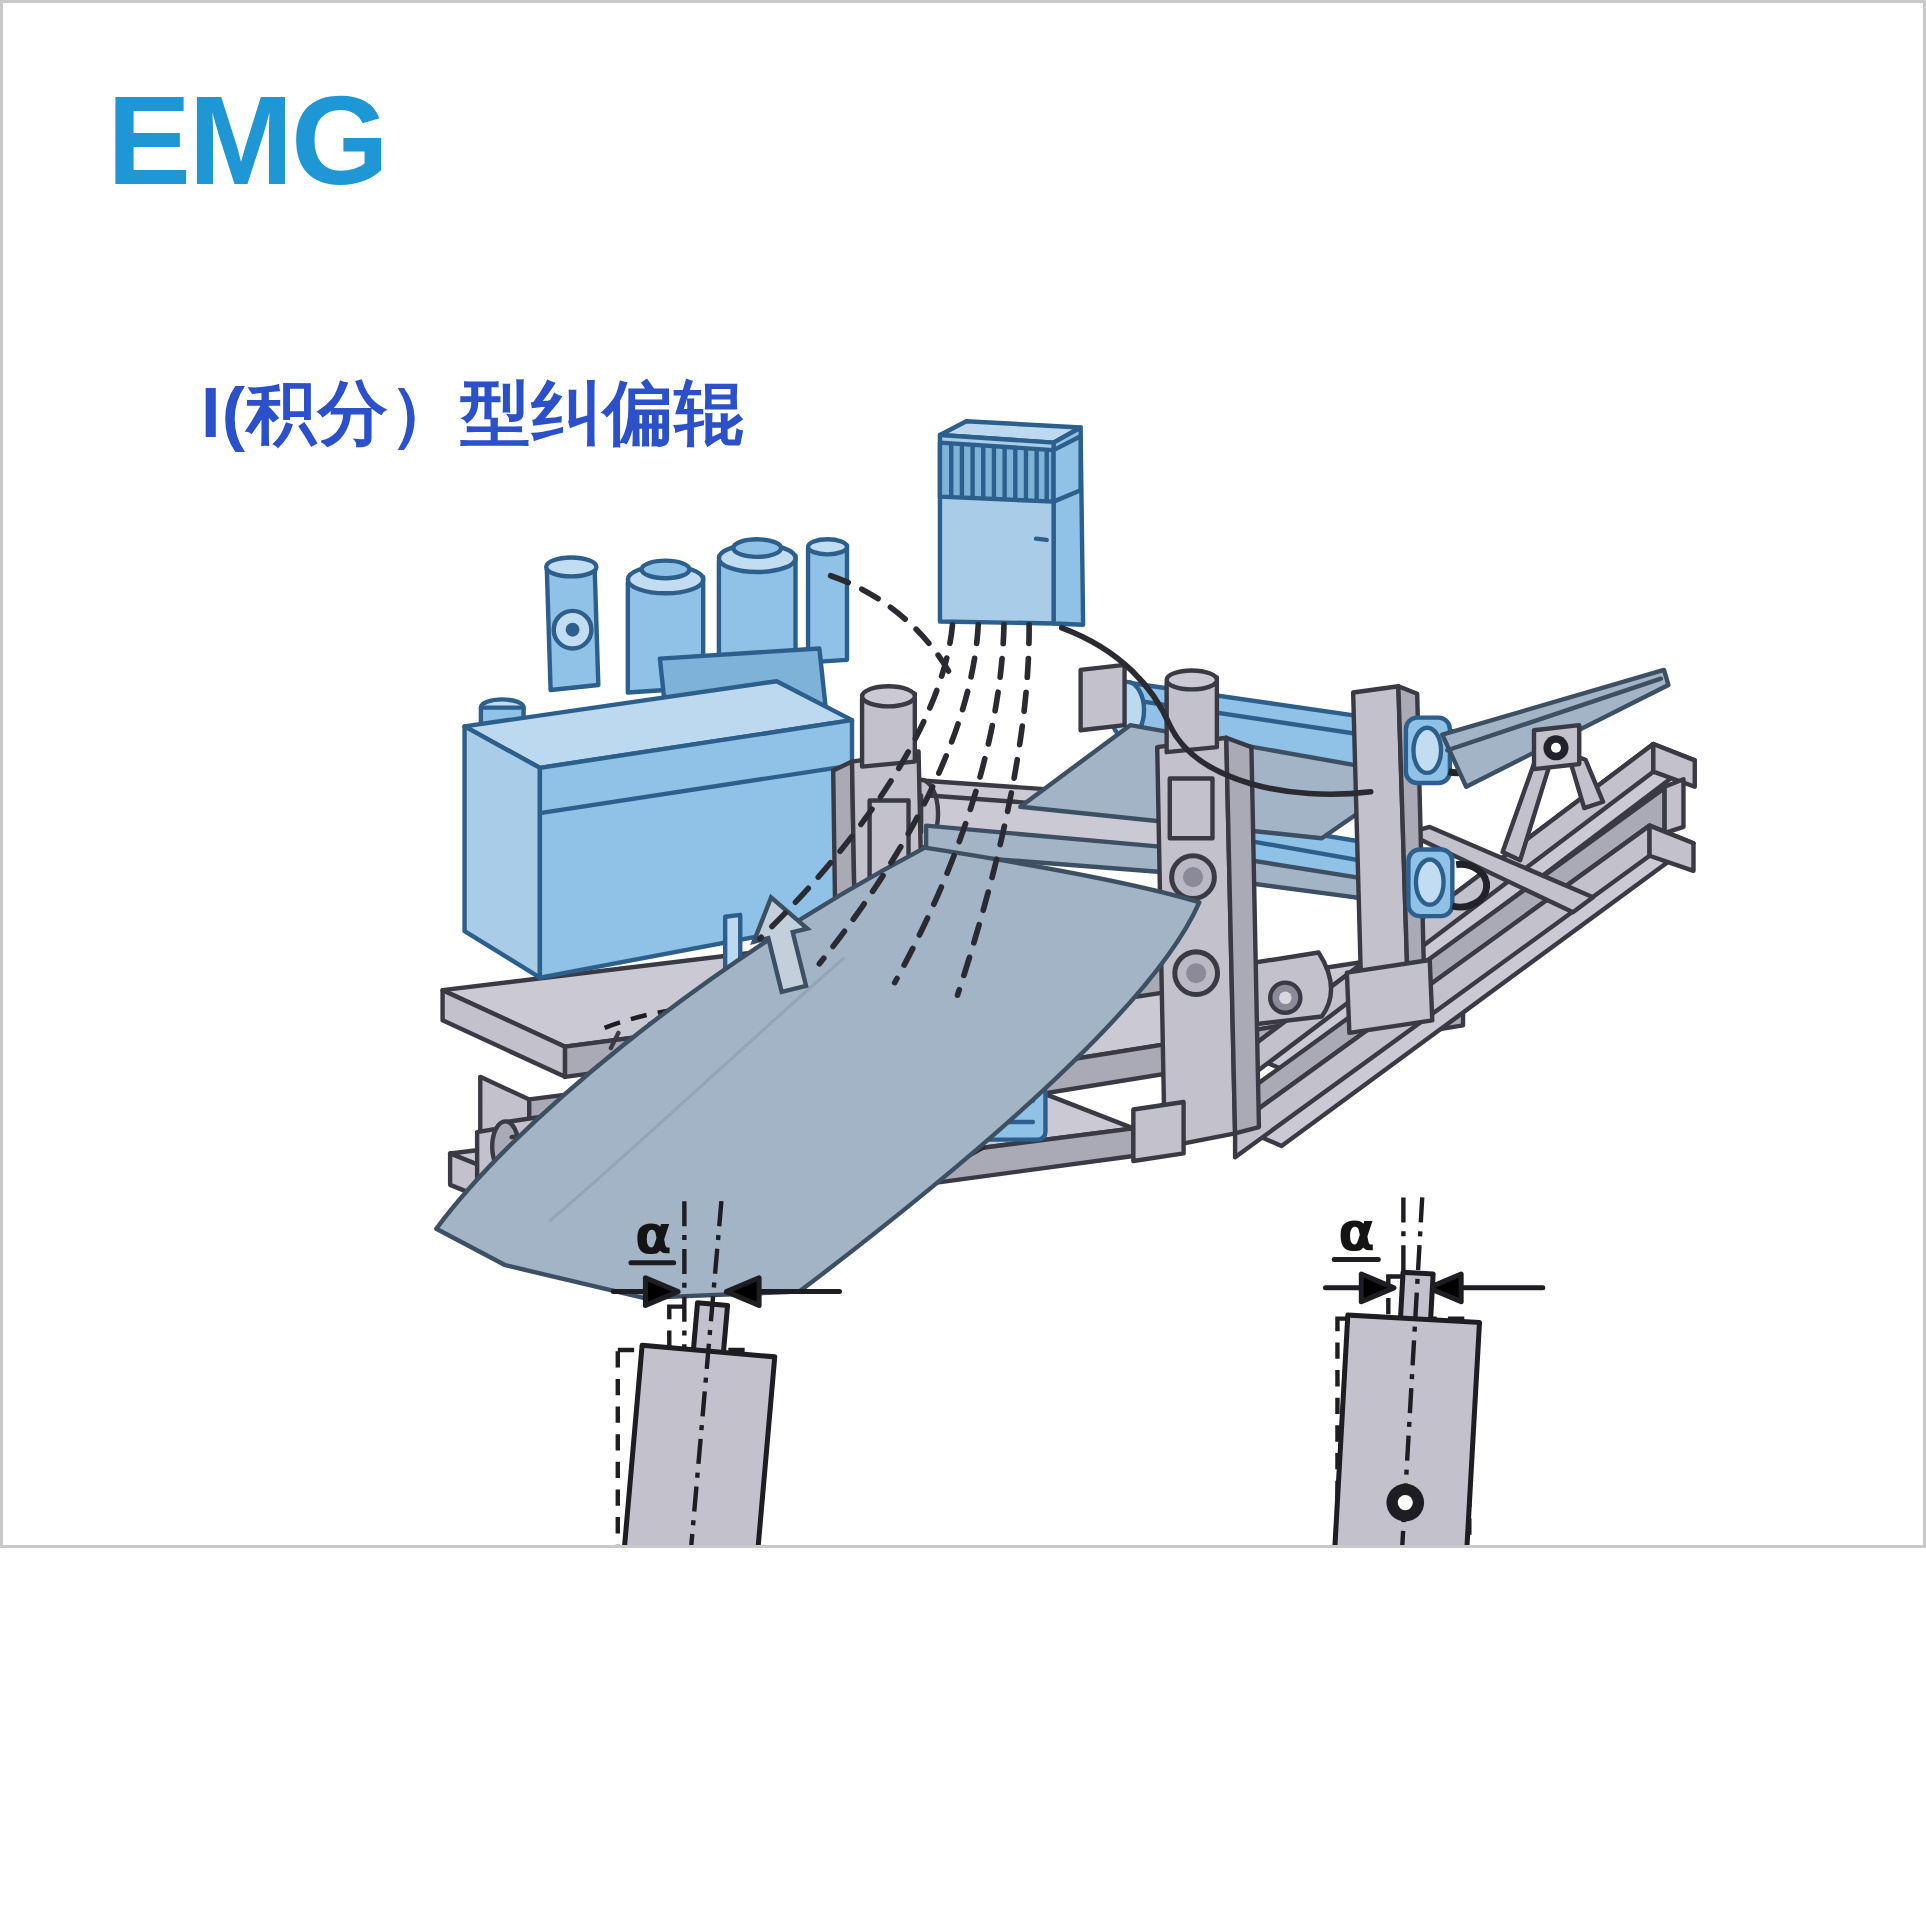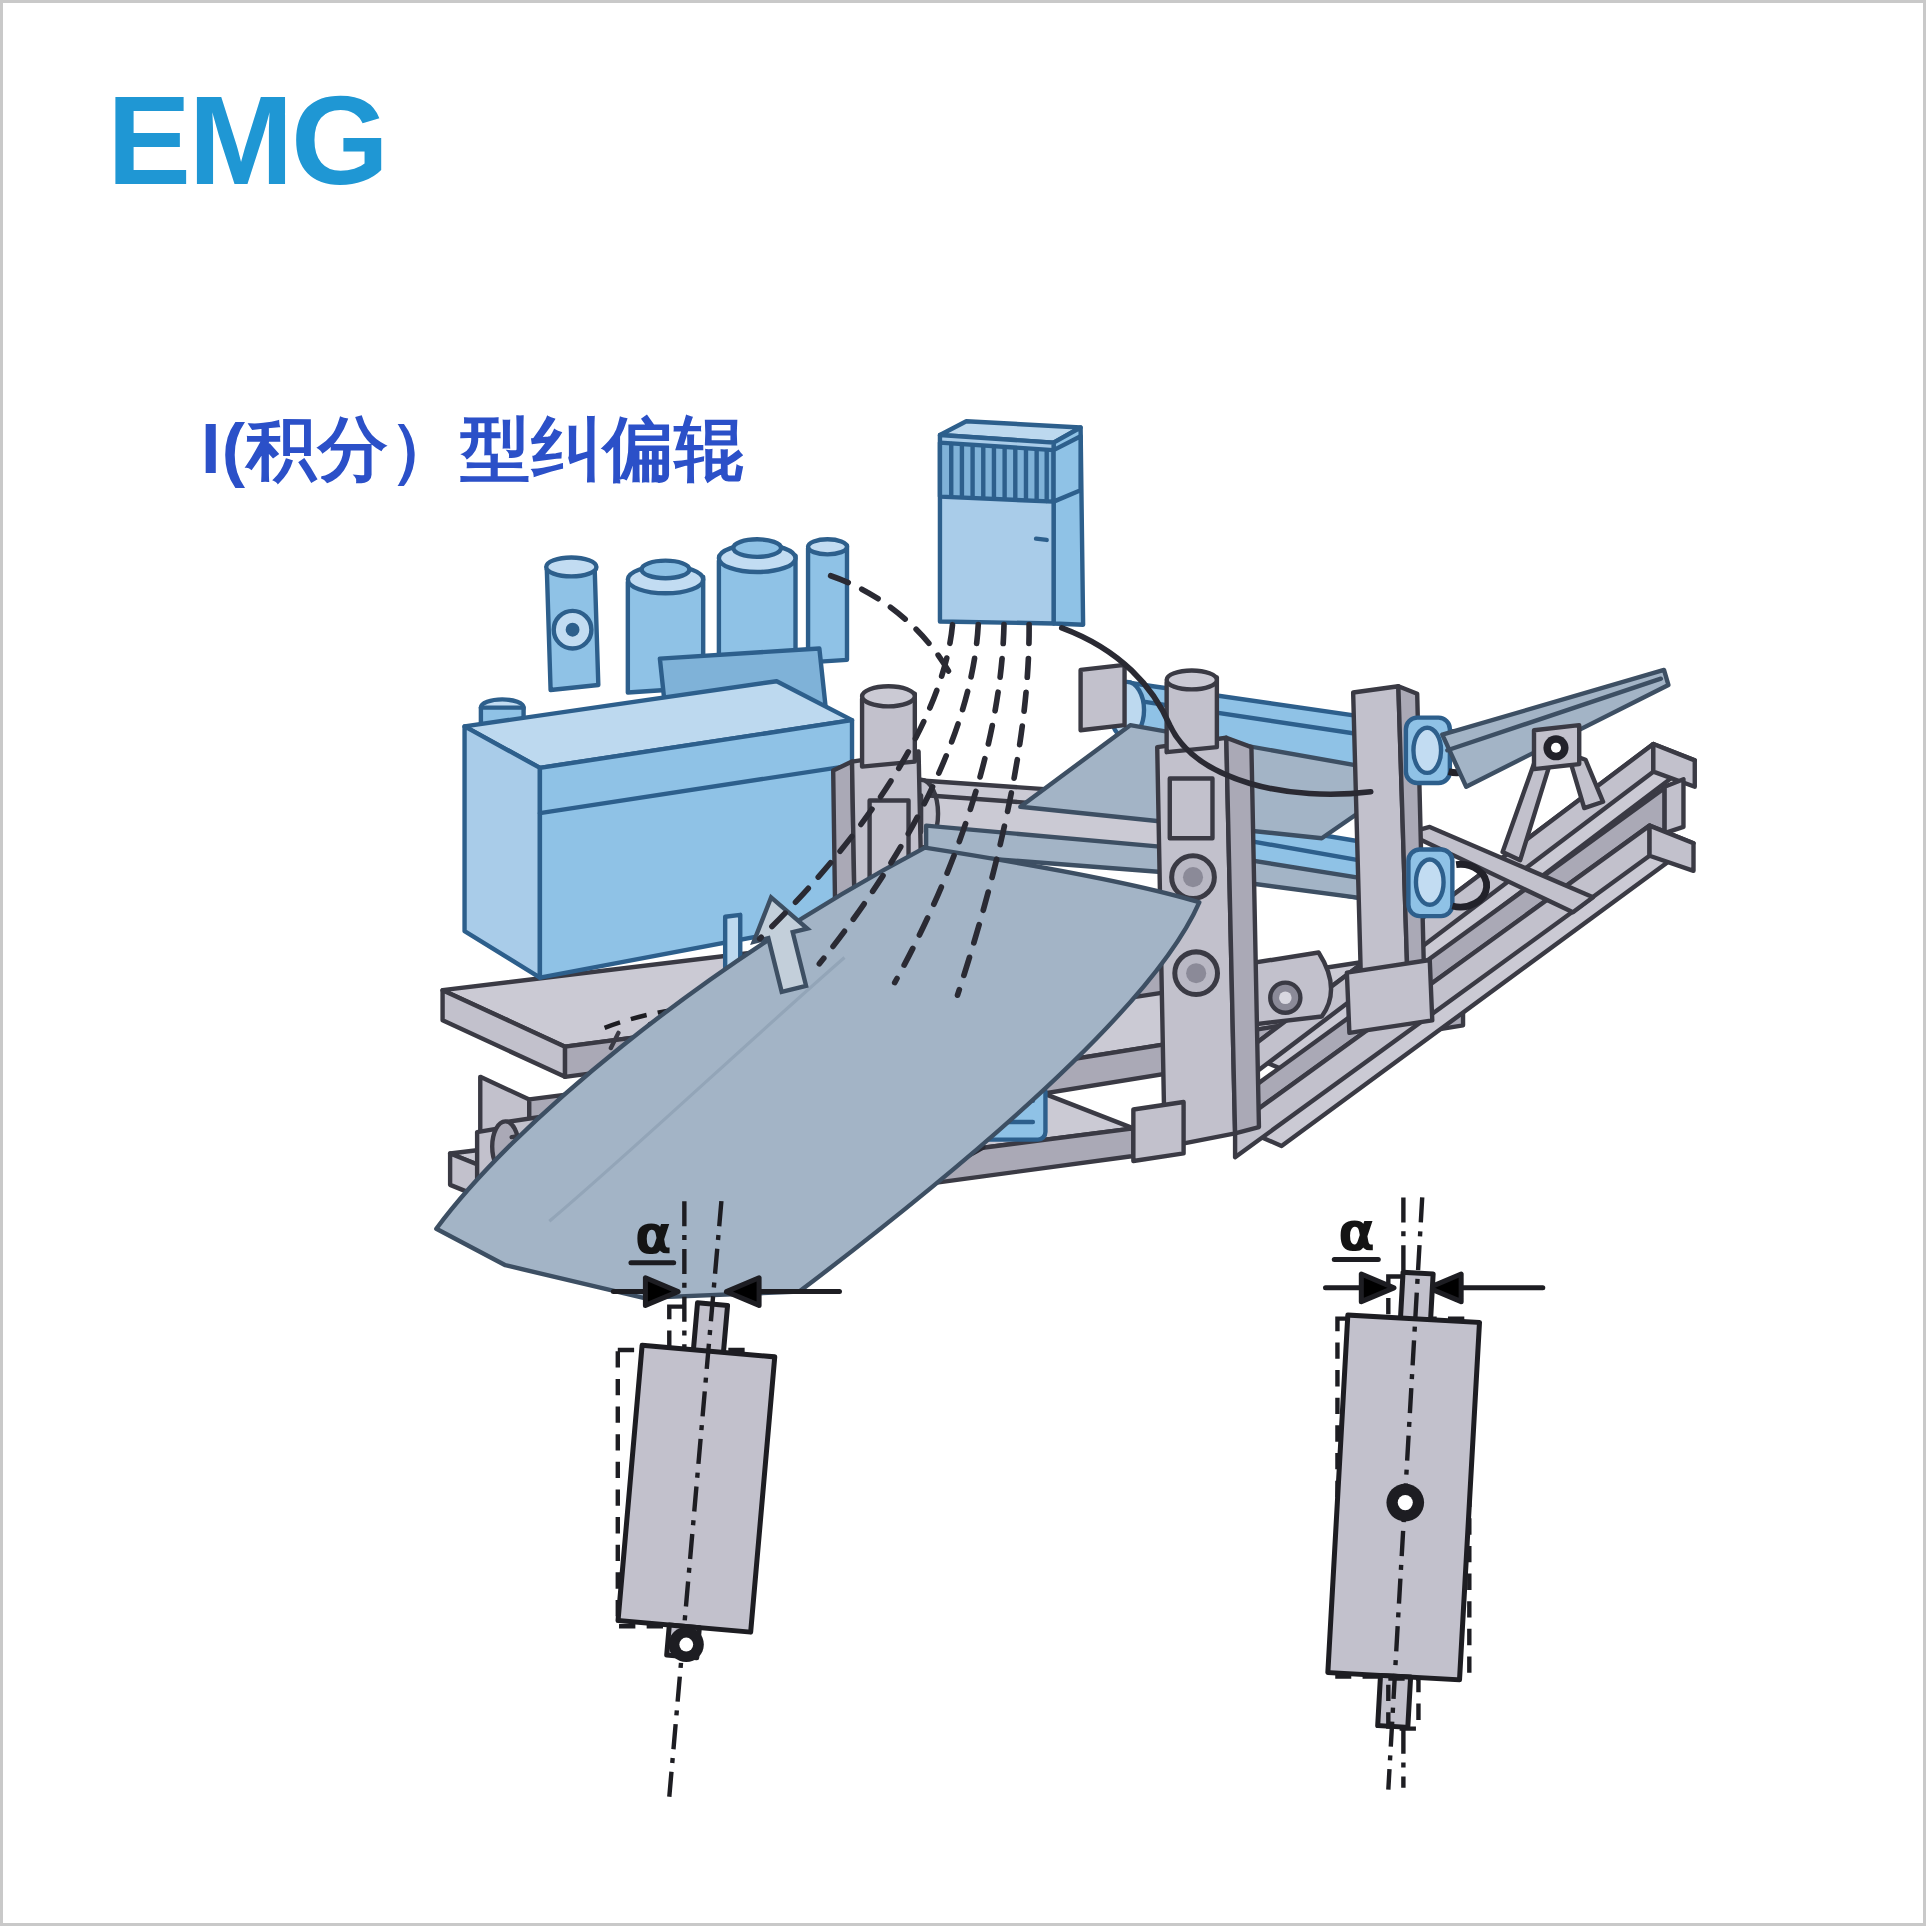--- a/index.html
+++ b/index.html
@@ -1,22 +1,22 @@
 <!DOCTYPE html>
 <html style="font-size:10px"><head>
 <meta charset="utf-8">
 <style>
   html,body{margin:0;padding:0;background:#ffffff;}
-  .page{position:relative;width:1926px;height:1926px;background:#ffffff;
+  .page{position:relative;width:1926px;height:1548px;background:#ffffff;
         border:3.8px solid #c9c9c9;box-sizing:border-box;overflow:hidden;
         font-family:"Liberation Sans","DejaVu Sans",sans-serif;}
   .logo{position:absolute;left:104px;top:75px;font-size:126px;font-weight:bold;
         letter-spacing:-2.5px;color:#1f97d4;line-height:1;}
   .title{position:absolute;left:198px;top:364px;font-size:70px;font-weight:bold;
-        color:#2b50c8;letter-spacing:1.3px;white-space:nowrap;margin-top:36px;}
+        color:#2b50c8;letter-spacing:1.3px;white-space:nowrap;}
   svg.scene{position:absolute;left:0;top:0;width:1926px;height:1926px;}
   
   .g1{fill:#cbcad4}.g2{fill:#c2c1cc}.g3{fill:#aaa9b6}
   
   .b1{fill:#a9cce9}.b2{fill:#8fc2e6}.b3{fill:#bdd9ef}.b4{fill:#7fb2d8}.b5{fill:#c2dcf2}
   
   .wb{fill:#a3b4c6}
   
   .ln{stroke:#3a3a44;stroke-width:7;stroke-linejoin:round;stroke-linecap:round}
   .lb{stroke:#2d5f8c;stroke-width:7;stroke-linejoin:round;stroke-linecap:round}

